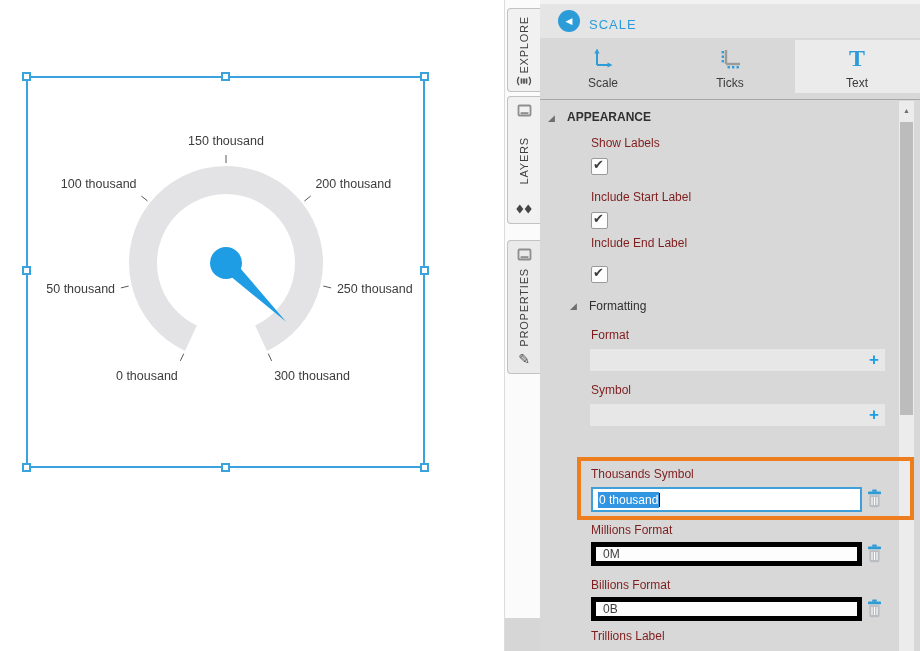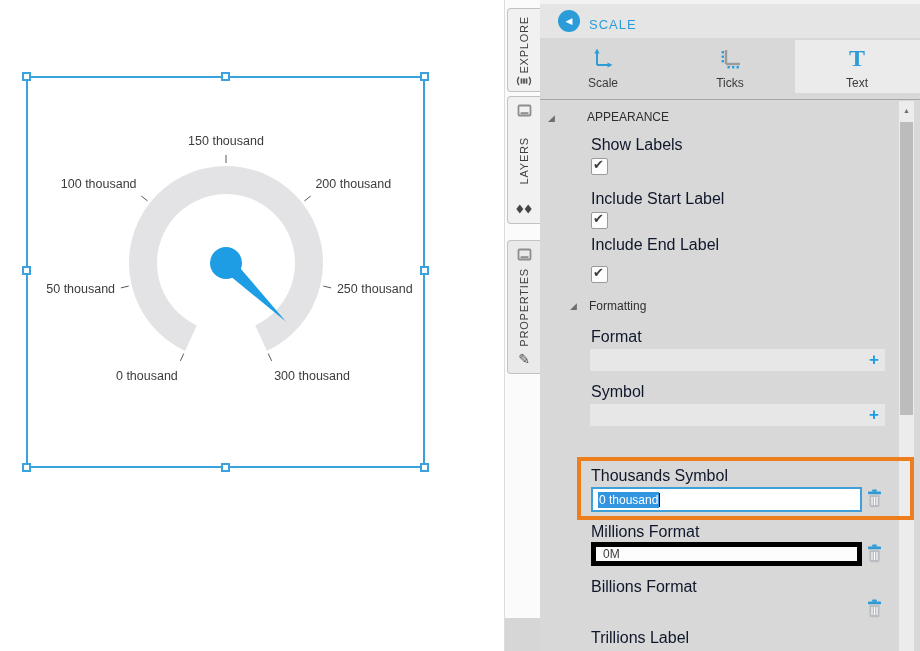--- a/index.html
+++ b/index.html
@@ -52,22 +52,22 @@
     flex-direction:column; align-items:center; justify-content:flex-end;
     padding-bottom:5px; cursor:pointer; }
   .ptab .icon-box { height:32px; display:flex; align-items:center; justify-content:center; }
   .ptab .plabel { font-size:12px; color:#3a3a3a; margin-top:2px; }
   #ptab-scale { left:0; } #ptab-ticks { left:127px; } #ptab-text { left:254px; }
   .t-glyph { font-family:"Liberation Serif", serif; font-weight:bold;
     font-size:24px; color:#2b9cd8; line-height:1; }
 
   .sec-tri { position:absolute; font-size:9px; color:#6e6e6e; }
   .sec-title { position:absolute; font-size:12px; color:#2f2f2f; }
-  .bold { font-weight:normal;margin-left:20px; }
-  .flabel { position:absolute; left:51px; font-size:16px; color:#0f172a; }
+  .bold { font-weight:bold; }
+  .flabel { position:absolute; left:51px; font-size:12px; color:#7f1d1d; }
 
   .checkbox { position:absolute; left:51px; width:17px; height:17px;
     background:#fdfdfd; border:1px solid #9a9a9a; border-radius:2px; cursor:pointer; }
   .checkbox .check { position:absolute; left:1px; top:-2px; font-size:13px; color:#3c3c3c; }
 
   .grayfield { position:absolute; left:50px; width:295px; height:22px;
     background:#e7e7e7; }
   .grayfield .plus { position:absolute; right:6px; top:0px; color:#1e9de4;
     font-size:17px; font-weight:bold; line-height:22px; cursor:pointer; }
 
@@ -278,20 +278,21 @@
       <rect x="6.2" y="0.5" width="4.6" height="2.2" rx="0.6" fill="#2e9bd5"></rect>
       <rect x="2" y="2.6" width="13" height="2.6" rx="0.7" fill="#2e9bd5"></rect>
       <path d="M3.4 6.2 h10.2 v10 a2 2 0 0 1 -2 2 h-6.2 a2 2 0 0 1 -2 -2 Z" fill="#b9bdc1"></path>
       <line x1="6" y1="8" x2="6" y2="16" stroke="#fff" stroke-width="1.1"></line>
       <line x1="8.5" y1="8" x2="8.5" y2="16" stroke="#fff" stroke-width="1.1"></line>
       <line x1="11" y1="8" x2="11" y2="16" stroke="#fff" stroke-width="1.1"></line>
     </svg>
   </span>
 
   <span class="flabel" style="top:578px">Billions Format</span>
+  <input class="txtinput" style="top: 597px;" value="0B">
   <span class="trash" style="top:599px">
     <svg width="17" height="19" viewBox="0 0 17 19">
       <rect x="6.2" y="0.5" width="4.6" height="2.2" rx="0.6" fill="#2e9bd5"></rect>
       <rect x="2" y="2.6" width="13" height="2.6" rx="0.7" fill="#2e9bd5"></rect>
       <path d="M3.4 6.2 h10.2 v10 a2 2 0 0 1 -2 2 h-6.2 a2 2 0 0 1 -2 -2 Z" fill="#b9bdc1"></path>
       <line x1="6" y1="8" x2="6" y2="16" stroke="#fff" stroke-width="1.1"></line>
       <line x1="8.5" y1="8" x2="8.5" y2="16" stroke="#fff" stroke-width="1.1"></line>
       <line x1="11" y1="8" x2="11" y2="16" stroke="#fff" stroke-width="1.1"></line>
     </svg>
   </span>

